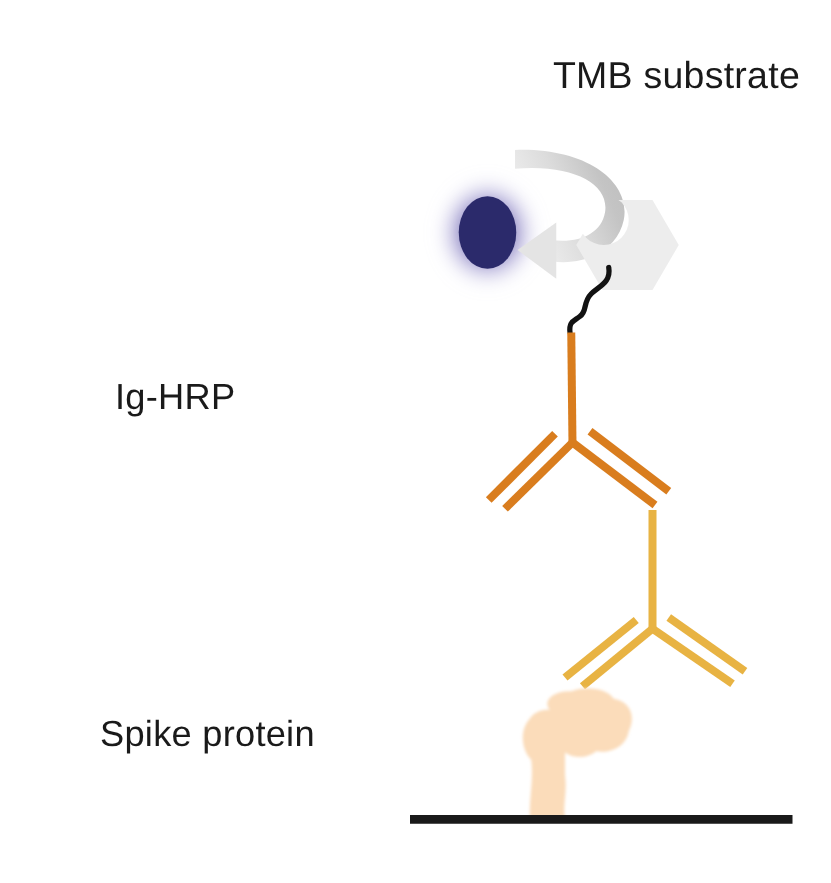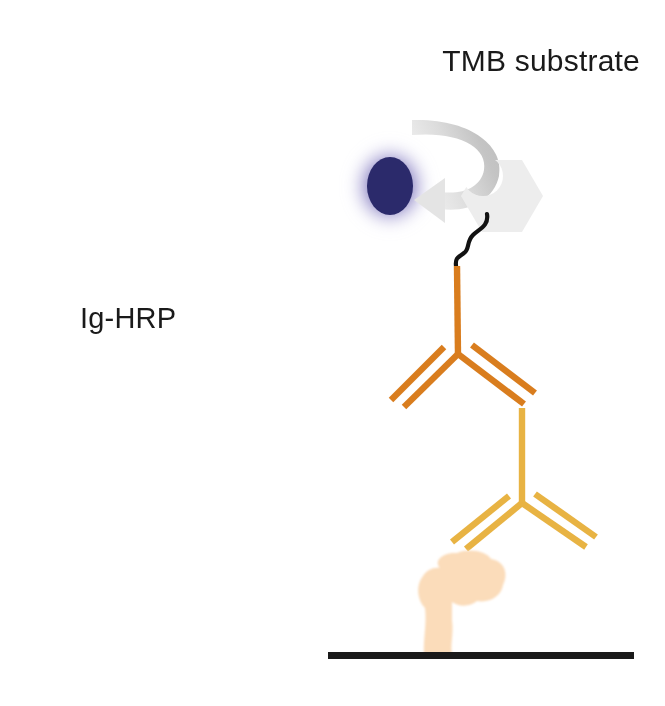--- a/index.html
+++ b/index.html
@@ -38,21 +38,21 @@
   }
   #label-tmb-substrate {
     left: 0;
     top: 44px;
     width: 592px;
     text-align: right;
     font-size: 30px;
     margin-left: 48px;
   }
   #label-ig-hrp {
-    left: 80px;
+    left: 92px;
     top: 303px;
   }
   #label-antibody-in-serum {
     left: 21px;
     top: 461px;
   }
   #label-spike-protein {
     left: 80px;
     top: 573px;
   }
@@ -144,14 +144,15 @@
              C 427 570, 433 567, 440 568 Z" fill="#fbdcba" filter="url(#tinyBlur)"></path>
 
     <rect x="328" y="652" width="306" height="7" fill="#1a1a1a"></rect>
   </svg>
 
   <div class="diagram-label" id="label-tmb-substrate">TMB substrate</div>
 
   <div class="diagram-label" id="label-ig-hrp">Ig-HRP</div>
 
 
+  <div class="diagram-label" id="label-spike-protein">Spike protein</div>
 
 </div>
 
 </body></html>

